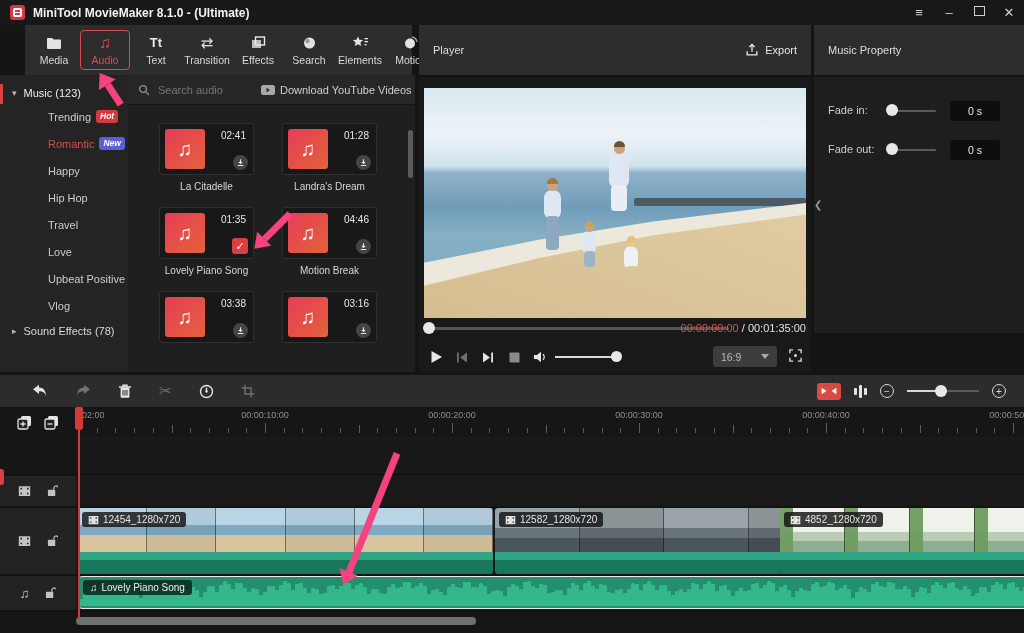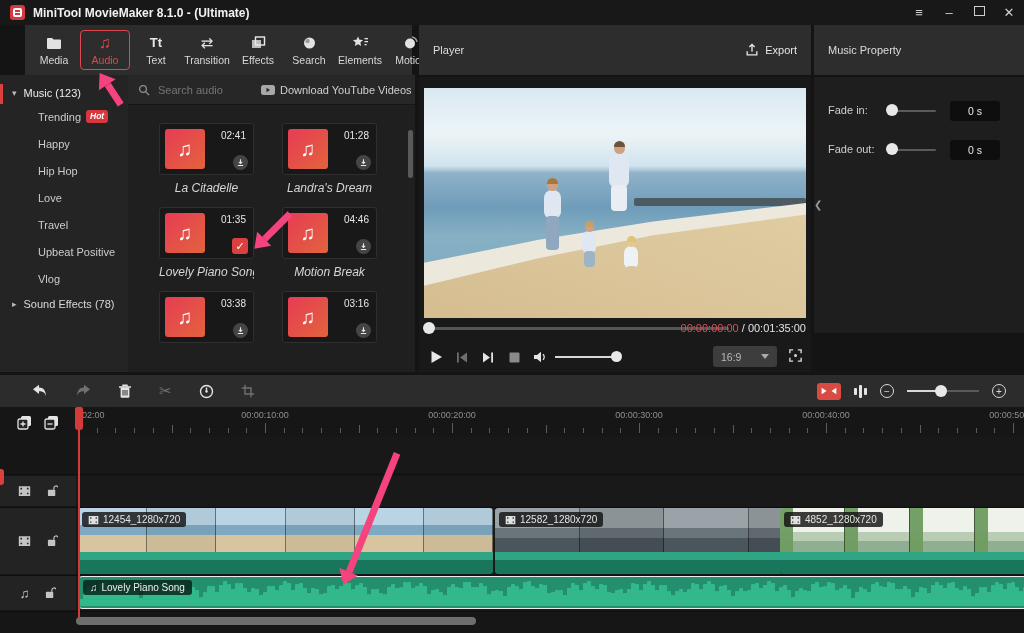--- a/index.html
+++ b/index.html
@@ -34,42 +34,42 @@
   .pheader{left:419px;top:25px;width:392px;height:50px;background:#2d2d2d;display:flex;align-items:center;justify-content:space-between;padding:0 14px;box-sizing:border-box;}
   .propheader{left:814px;top:25px;width:210px;height:50px;background:#2d2d2d;display:flex;align-items:center;padding-left:14px;box-sizing:border-box;}
   .hlabel{font-size:11px;color:#dcdcdc;}
   .export{display:flex;align-items:center;gap:6px;color:#e6e6e6;}
 
   
   .sidebar{left:0;top:75px;width:128px;height:297px;background:#242424;}
   .side-head{position:relative;display:flex;align-items:center;gap:7px;padding:12px 0 4px 12px;color:#ececec;}
   .redbar{position:absolute;left:0;top:9px;width:3px;height:20px;background:#d9403f;}
   .caret{color:#b8b8b8;font-size:9px;}
-  .side-item{padding-left:38px;height:27px;display:flex;align-items:center;color:#cccccc;}
+  .side-item{padding-left:48px;height:27px;display:flex;align-items:center;color:#cccccc;}
   .side-item .badge{margin-left:5px;font-size:8.5px;font-style:italic;font-weight:bold;color:#fff;padding:1px 4px 2px;border-radius:3px;}
   .badge.hot{background:#d8383d;}
   .badge.new{background:#5b5fd8;}
   .side-item.romantic{color:#d94a4f;}
   .side-foot{display:flex;align-items:center;gap:7px;padding:6px 0 0 12px;color:#d8d8d8;}
 
   
   .library{left:128px;top:75px;width:287px;height:297px;background:#1f1f1f;overflow:hidden;}
   .searchrow{height:29px;background:#272727;border-bottom:1px solid #161616;display:flex;align-items:center;padding:0 10px;gap:6px;}
   .searchrow input{background:transparent;border:none;outline:none;color:#9a9a9a;font-size:11px;width:95px;font-family:"Liberation Sans",sans-serif;}
   .ytbtn{margin-left:auto;display:flex;align-items:center;gap:5px;color:#cfcfcf;font-size:11px;white-space:nowrap;}
   .grid{position:absolute;left:31px;top:48px;display:grid;grid-template-columns:95px 95px;column-gap:28px;}
   .cell{width:95px;height:84px;}
   .card{position:relative;width:95px;height:52px;background:#181818;border:1px solid #2f2f2f;border-radius:3px;box-sizing:border-box;}
   .thumbMusic{position:absolute;left:5px;top:5px;width:40px;height:40px;border-radius:3px;
       background:linear-gradient(135deg,#e73c55,#e2633c);display:flex;align-items:center;justify-content:center;}
   .thumbMusic span{color:#fff;font-size:20px;}
   .dur{position:absolute;right:7px;top:6px;color:#e8e8e8;font-size:10px;}
   .dlbtn{position:absolute;right:5px;bottom:4px;width:15px;height:15px;border-radius:50%;background:#454545;display:flex;align-items:center;justify-content:center;}
   .chk{position:absolute;right:5px;bottom:4px;width:16px;height:16px;border-radius:3px;background:#d9403f;color:#fff;font-size:11px;display:flex;align-items:center;justify-content:center;}
-  .ctitle{margin-top:6px;text-align:center;font-size:12px;color:#d6d6d6;white-space:nowrap;overflow:hidden;font-style:italic;}
+  .ctitle{margin-top:6px;text-align:center;font-size:10px;color:#d6d6d6;white-space:nowrap;overflow:hidden;}
   .libscroll{position:absolute;right:2px;top:55px;width:5px;height:48px;border-radius:3px;background:#5a5a5a;}
 
   
   .ppanel{left:419px;top:77px;width:392px;height:295px;background:#191919;}
   .video{position:absolute;left:5px;top:11px;width:382px;height:230px;overflow:hidden;background:
      linear-gradient(180deg,#d9e9f1 0%,#edf4f7 20%,#cfe3ed 34%,#8fb2c9 37%,#6f9cb9 52%,#7ea9c0 60%,#86b0c4 64%,#7aa5bd 100%);}
   .foam{position:absolute;left:0;top:0;width:100%;height:100%;background:#ece9dc;
      clip-path:polygon(0 76%,30% 66%,60% 58%,100% 50%,100% 100%,0 100%);}
   .sand{position:absolute;left:0;top:0;width:100%;height:100%;background:linear-gradient(200deg,#e6d4ac,#d5bd90);
      clip-path:polygon(0 86%,30% 74%,60% 64%,100% 55%,100% 100%,0 100%);}
@@ -254,31 +254,35 @@
   <div class="abs sidebar">
     <div class="side-head">
       <span class="redbar"></span>
       <span class="caret">▾</span>
       <span>Music (123)</span>
     </div>
     <div class="side-item">
       <span>Trending</span>
       <span class="badge hot">Hot</span>
     </div>
+    <div class="side-item romantic">
+      <span>Romantic</span>
+      <span class="badge new">New</span>
+    </div>
     <div class="side-item">
         <span>Happy</span>
       </div>
     <div class="side-item">
         <span>Hip Hop</span>
       </div>
     <div class="side-item">
+        <span>Travel</span>
+      </div>
+    <div class="side-item">
         <span>Love</span>
-      </div>
-    <div class="side-item">
-        <span>Travel</span>
       </div>
     <div class="side-item">
         <span>Upbeat Positive</span>
       </div>
     <div class="side-item">
         <span>Vlog</span>
       </div>
     <div class="side-foot">
       <span class="caret">▸</span>
       <span>Sound Effects (78)</span>

